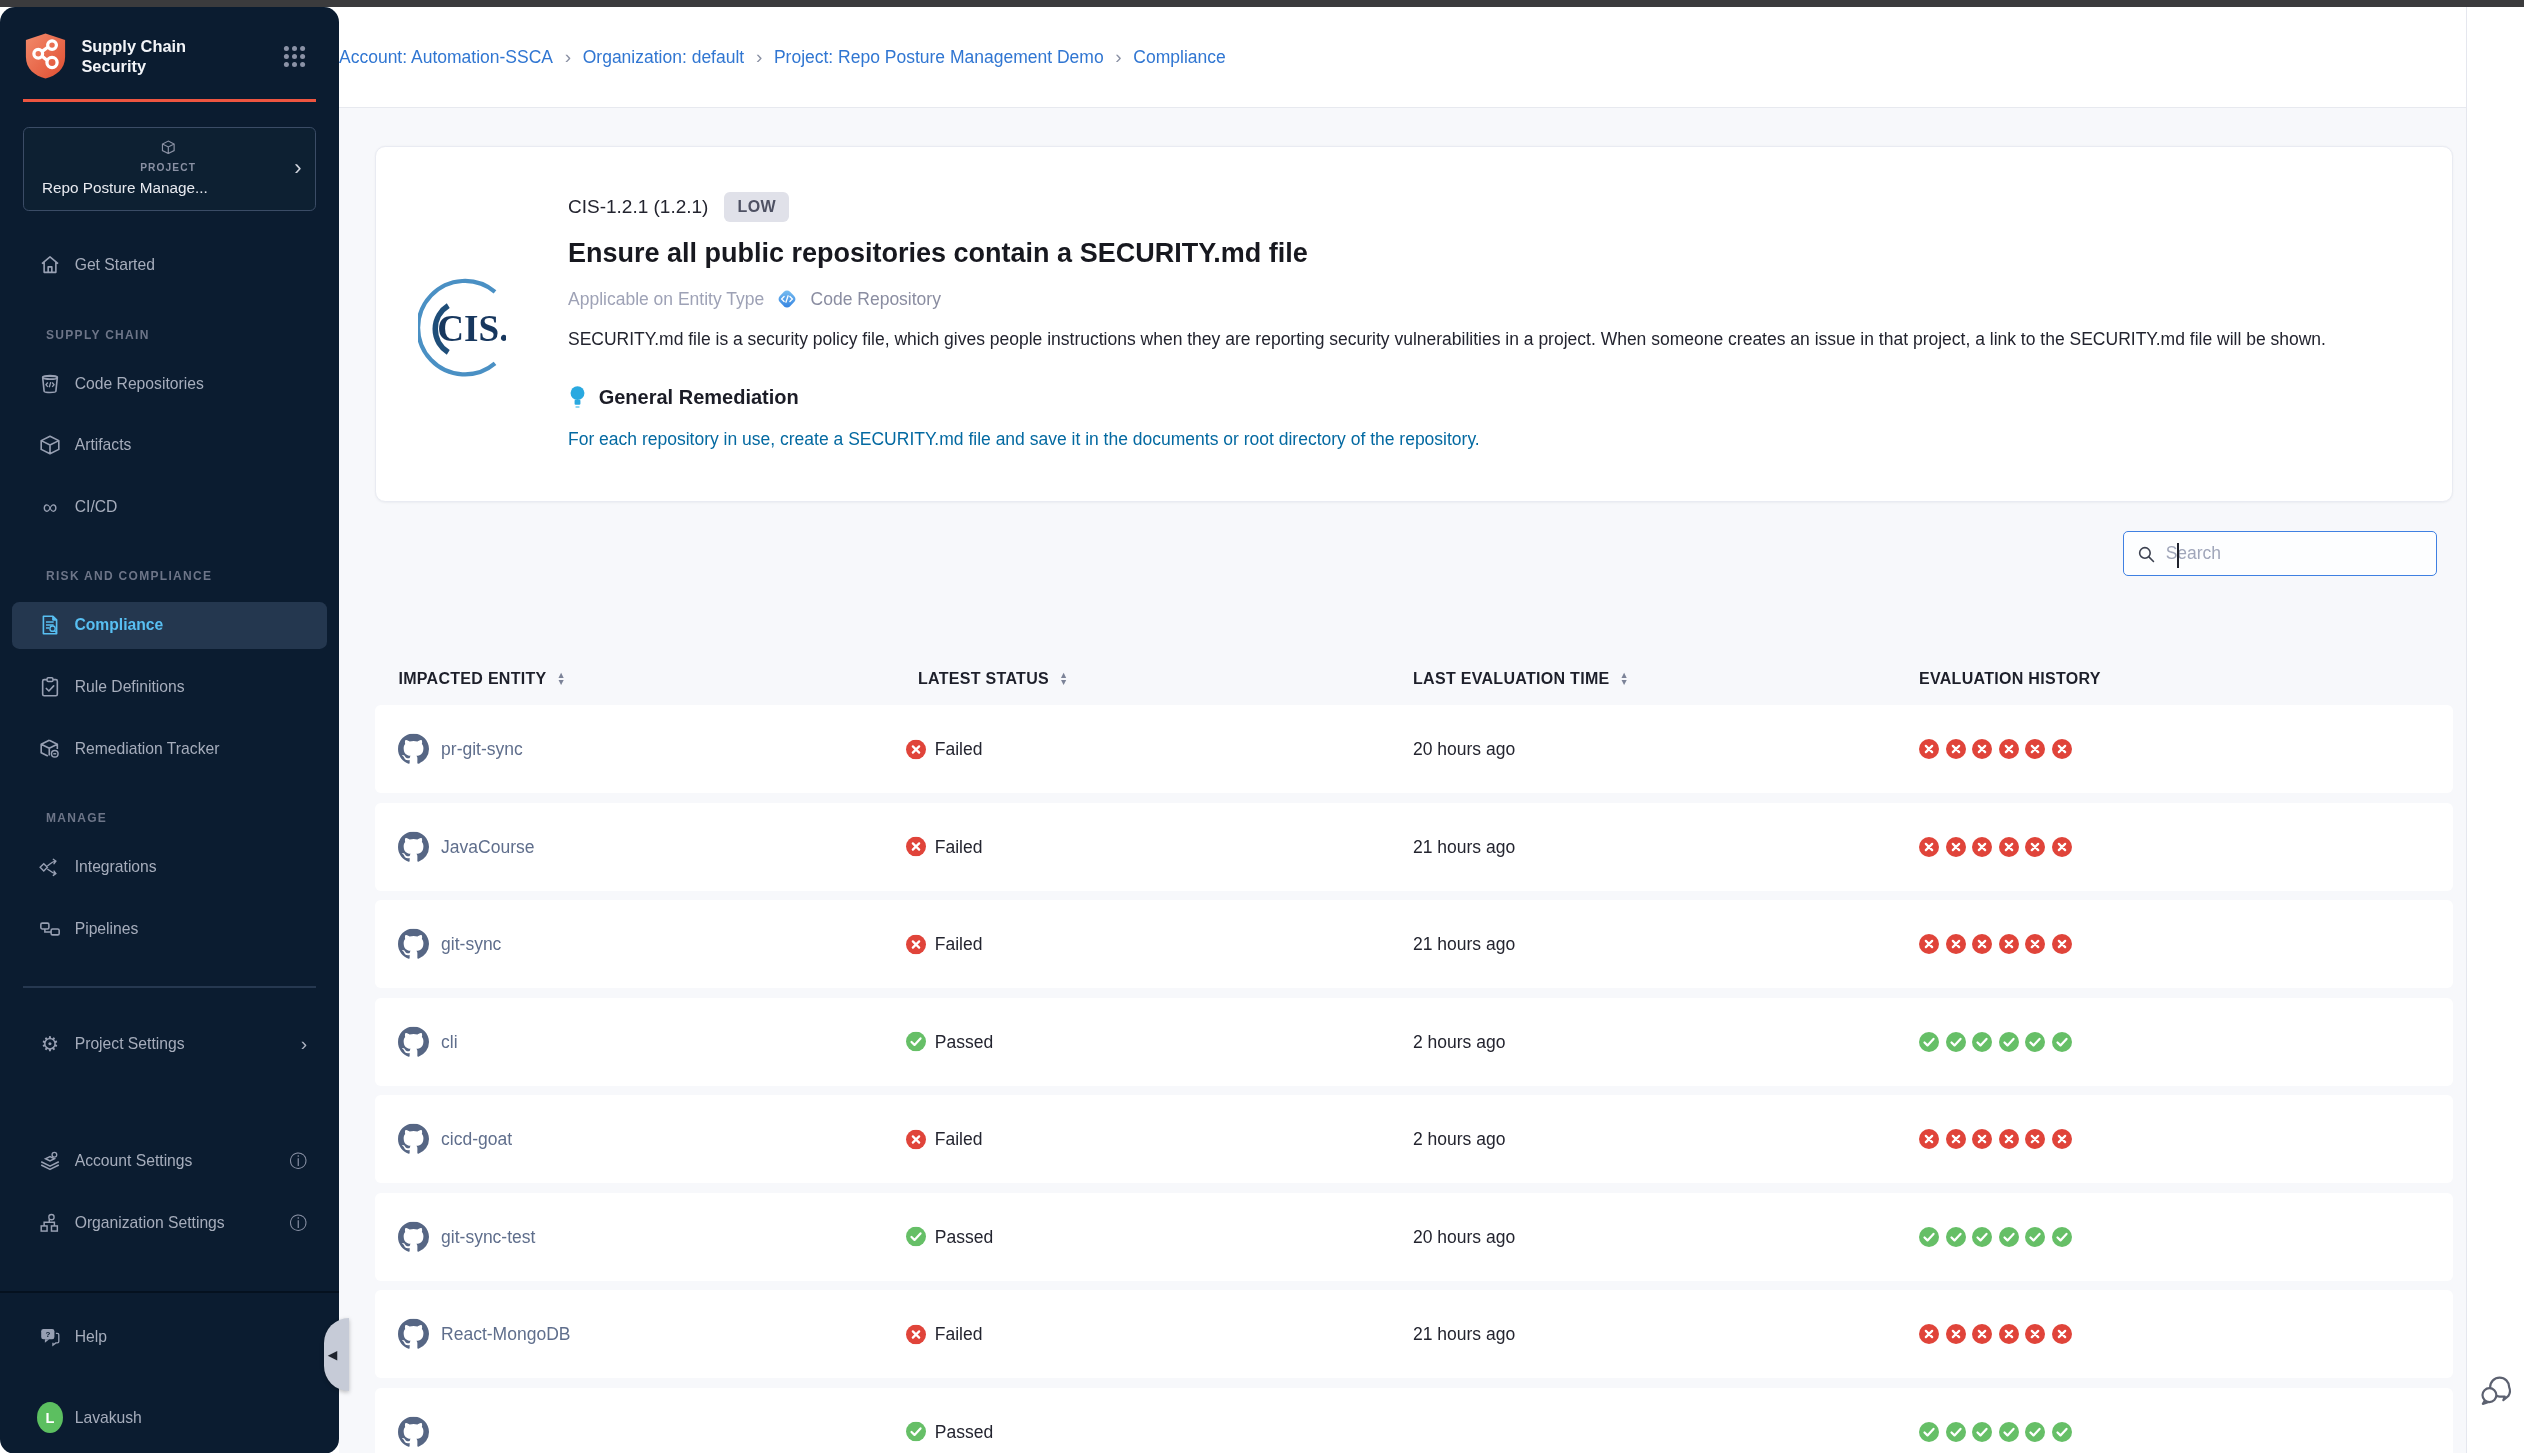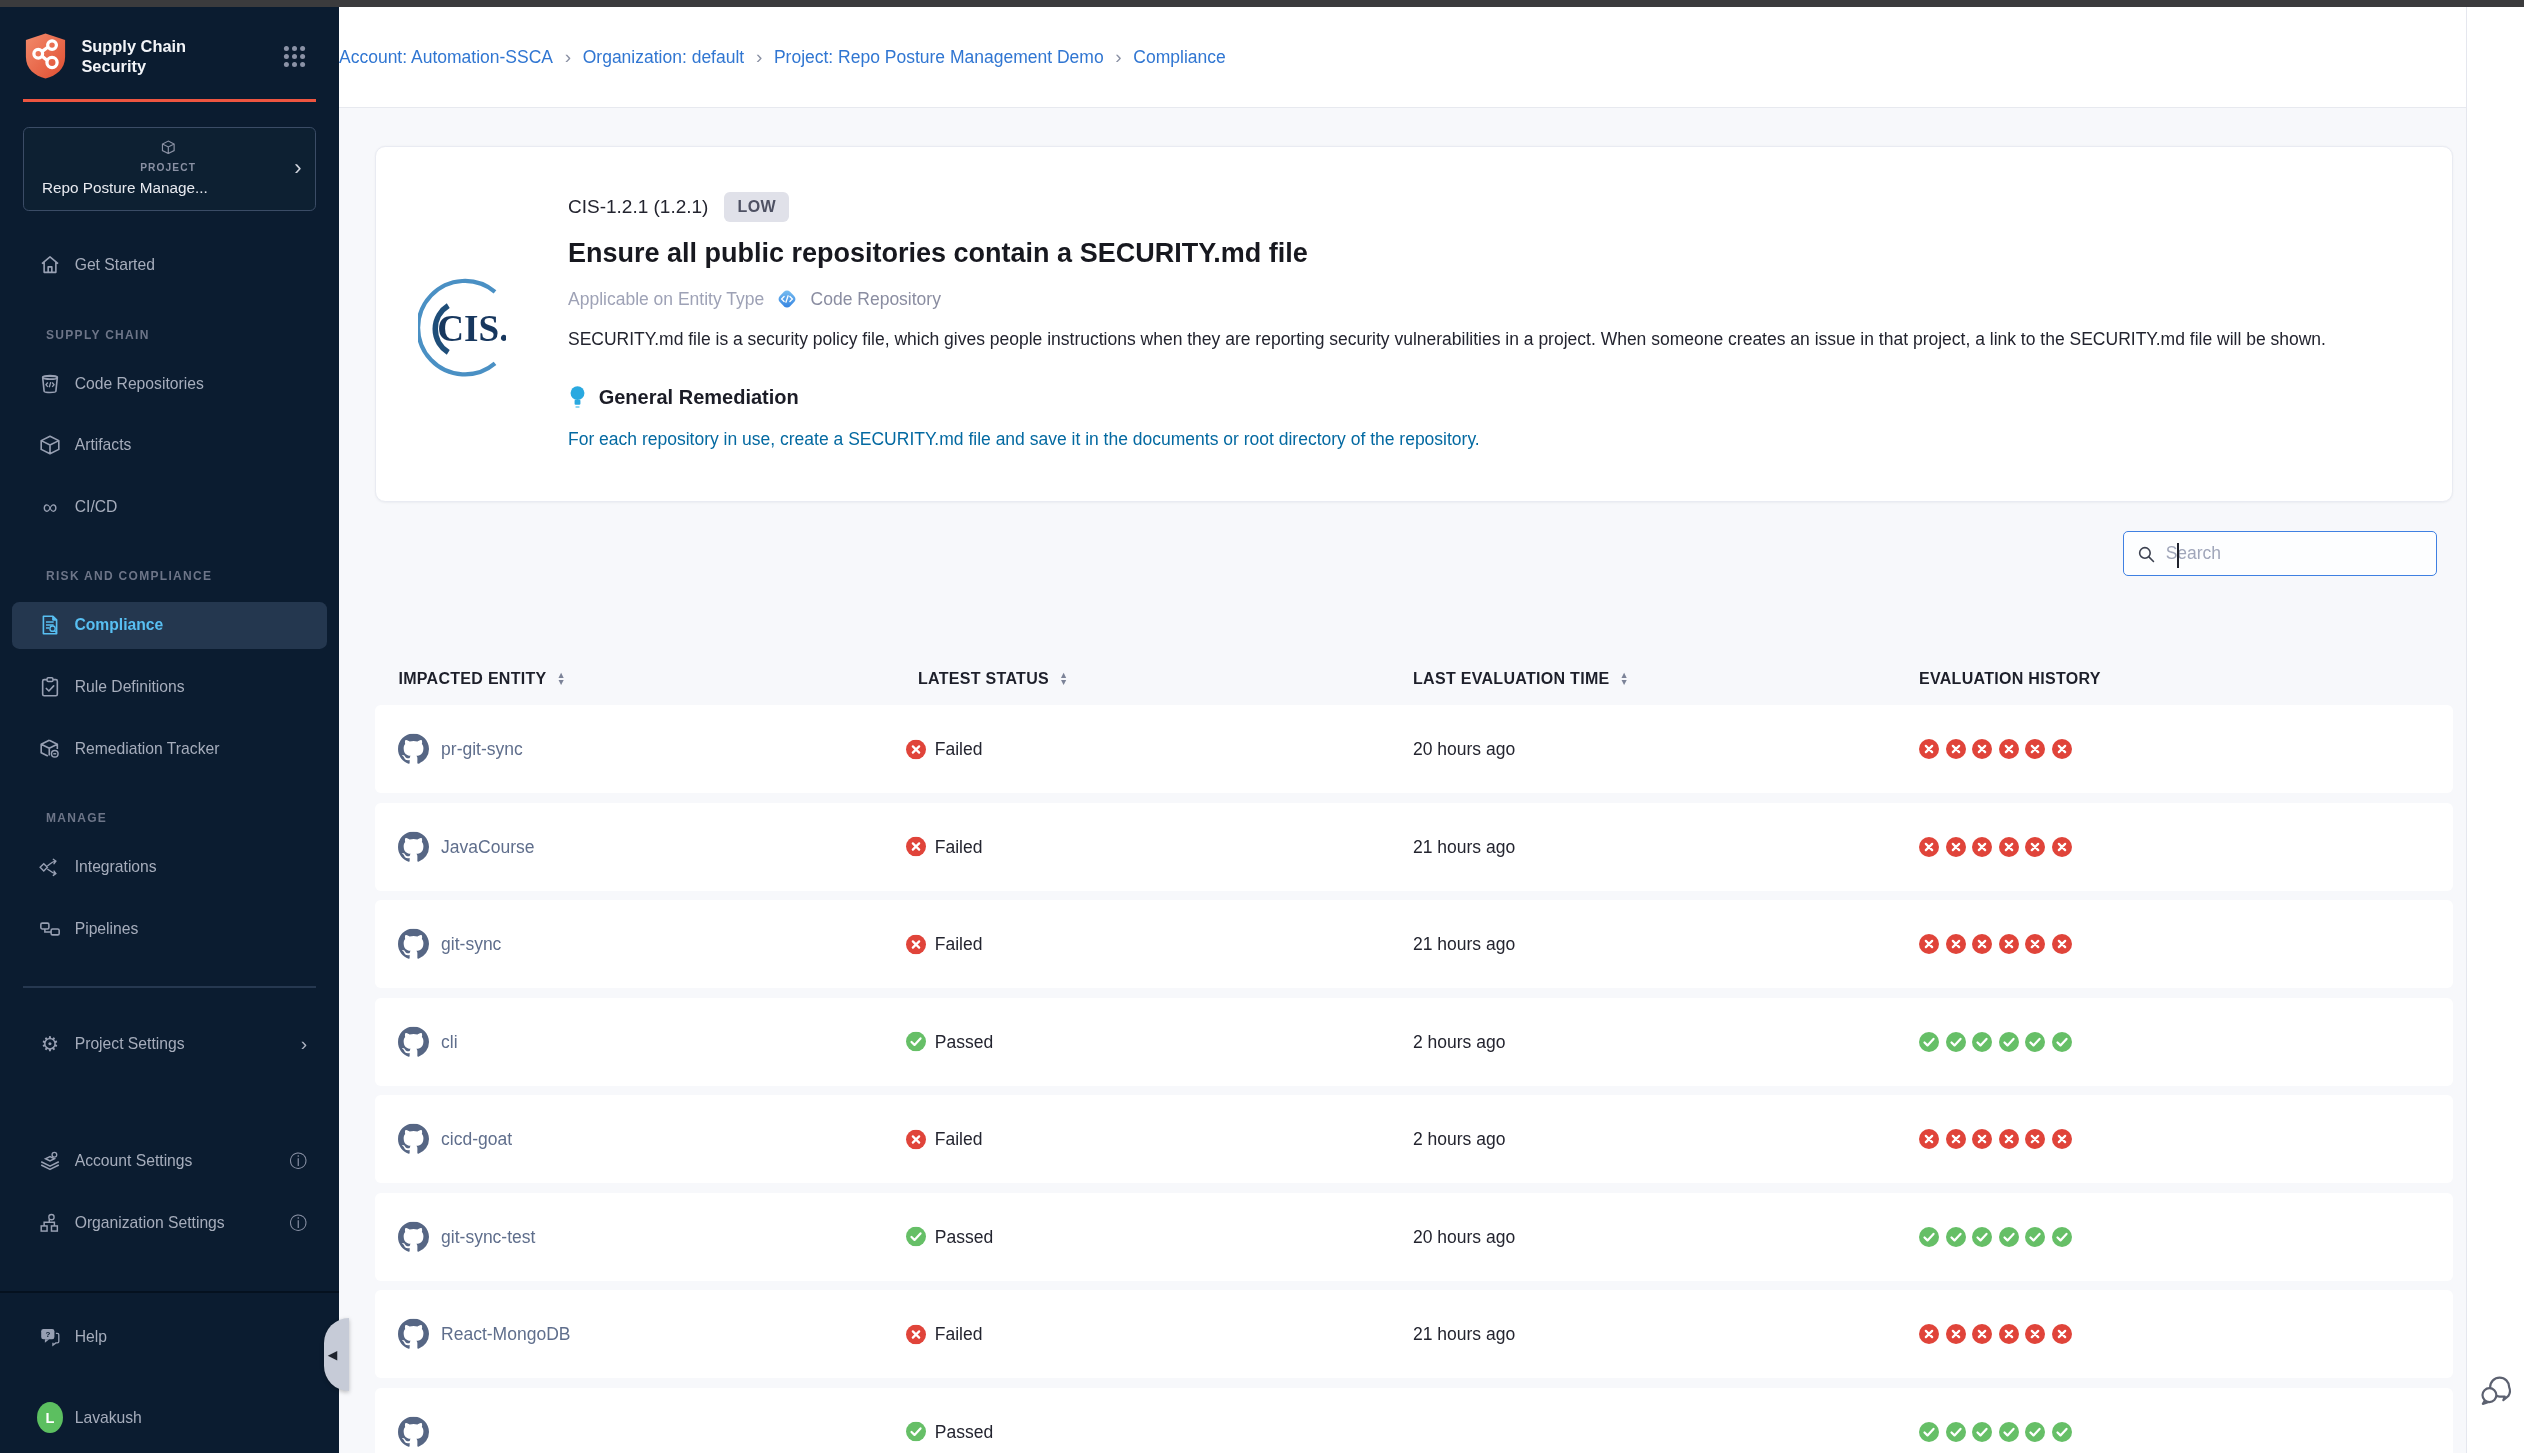--- a/index.html
+++ b/index.html
@@ -4,21 +4,21 @@
 <style>
   * { margin:0; padding:0; box-sizing:border-box; }
   html,body { width:2525px; height:1454px; overflow:hidden;
     font-family:"Liberation Sans", sans-serif; background:#fff; }
 
   .top-strip { height:7.3px; width:100%; background:#3b3b3d; }
   .app { display:flex; width:100%; height:1447px; position:relative; }
 
   
   .sidebar { width:339px; background:#0b1c30; color:#a6adbc; flex-shrink:0;
-    display:flex; flex-direction:column; position:relative; }
+    display:flex; flex-direction:column; position:relative;border-radius:15px; }
   .brand-row { display:flex; align-items:center; margin:25px 32px 0 23.4px; }
   .brand-title { font-size:16.4px; font-weight:bold; color:#f2f4f8; line-height:20.5px; margin-left:13px; }
   .grid-icon { margin-left:auto; }
   .brand-rule { height:2.9px; background:#ee5540; margin:19px 23.4px 0 23.4px; border:none; }
 
   .project-card { margin:25px 23.4px 0 23.4px; border:1.1px solid #3b4c66; background:#0d2032;
     border-radius:5.8px; padding:11.7px 13px 13px 17.5px; display:flex; align-items:center; cursor:pointer; }
   .project-meta { flex:1; }
   .project-label-row { display:flex; align-items:center; gap:7.3px;flex-direction:column; }
   .project-label { font-size:10.2px; font-weight:bold; letter-spacing:1.1px; color:#8a91a4; }

